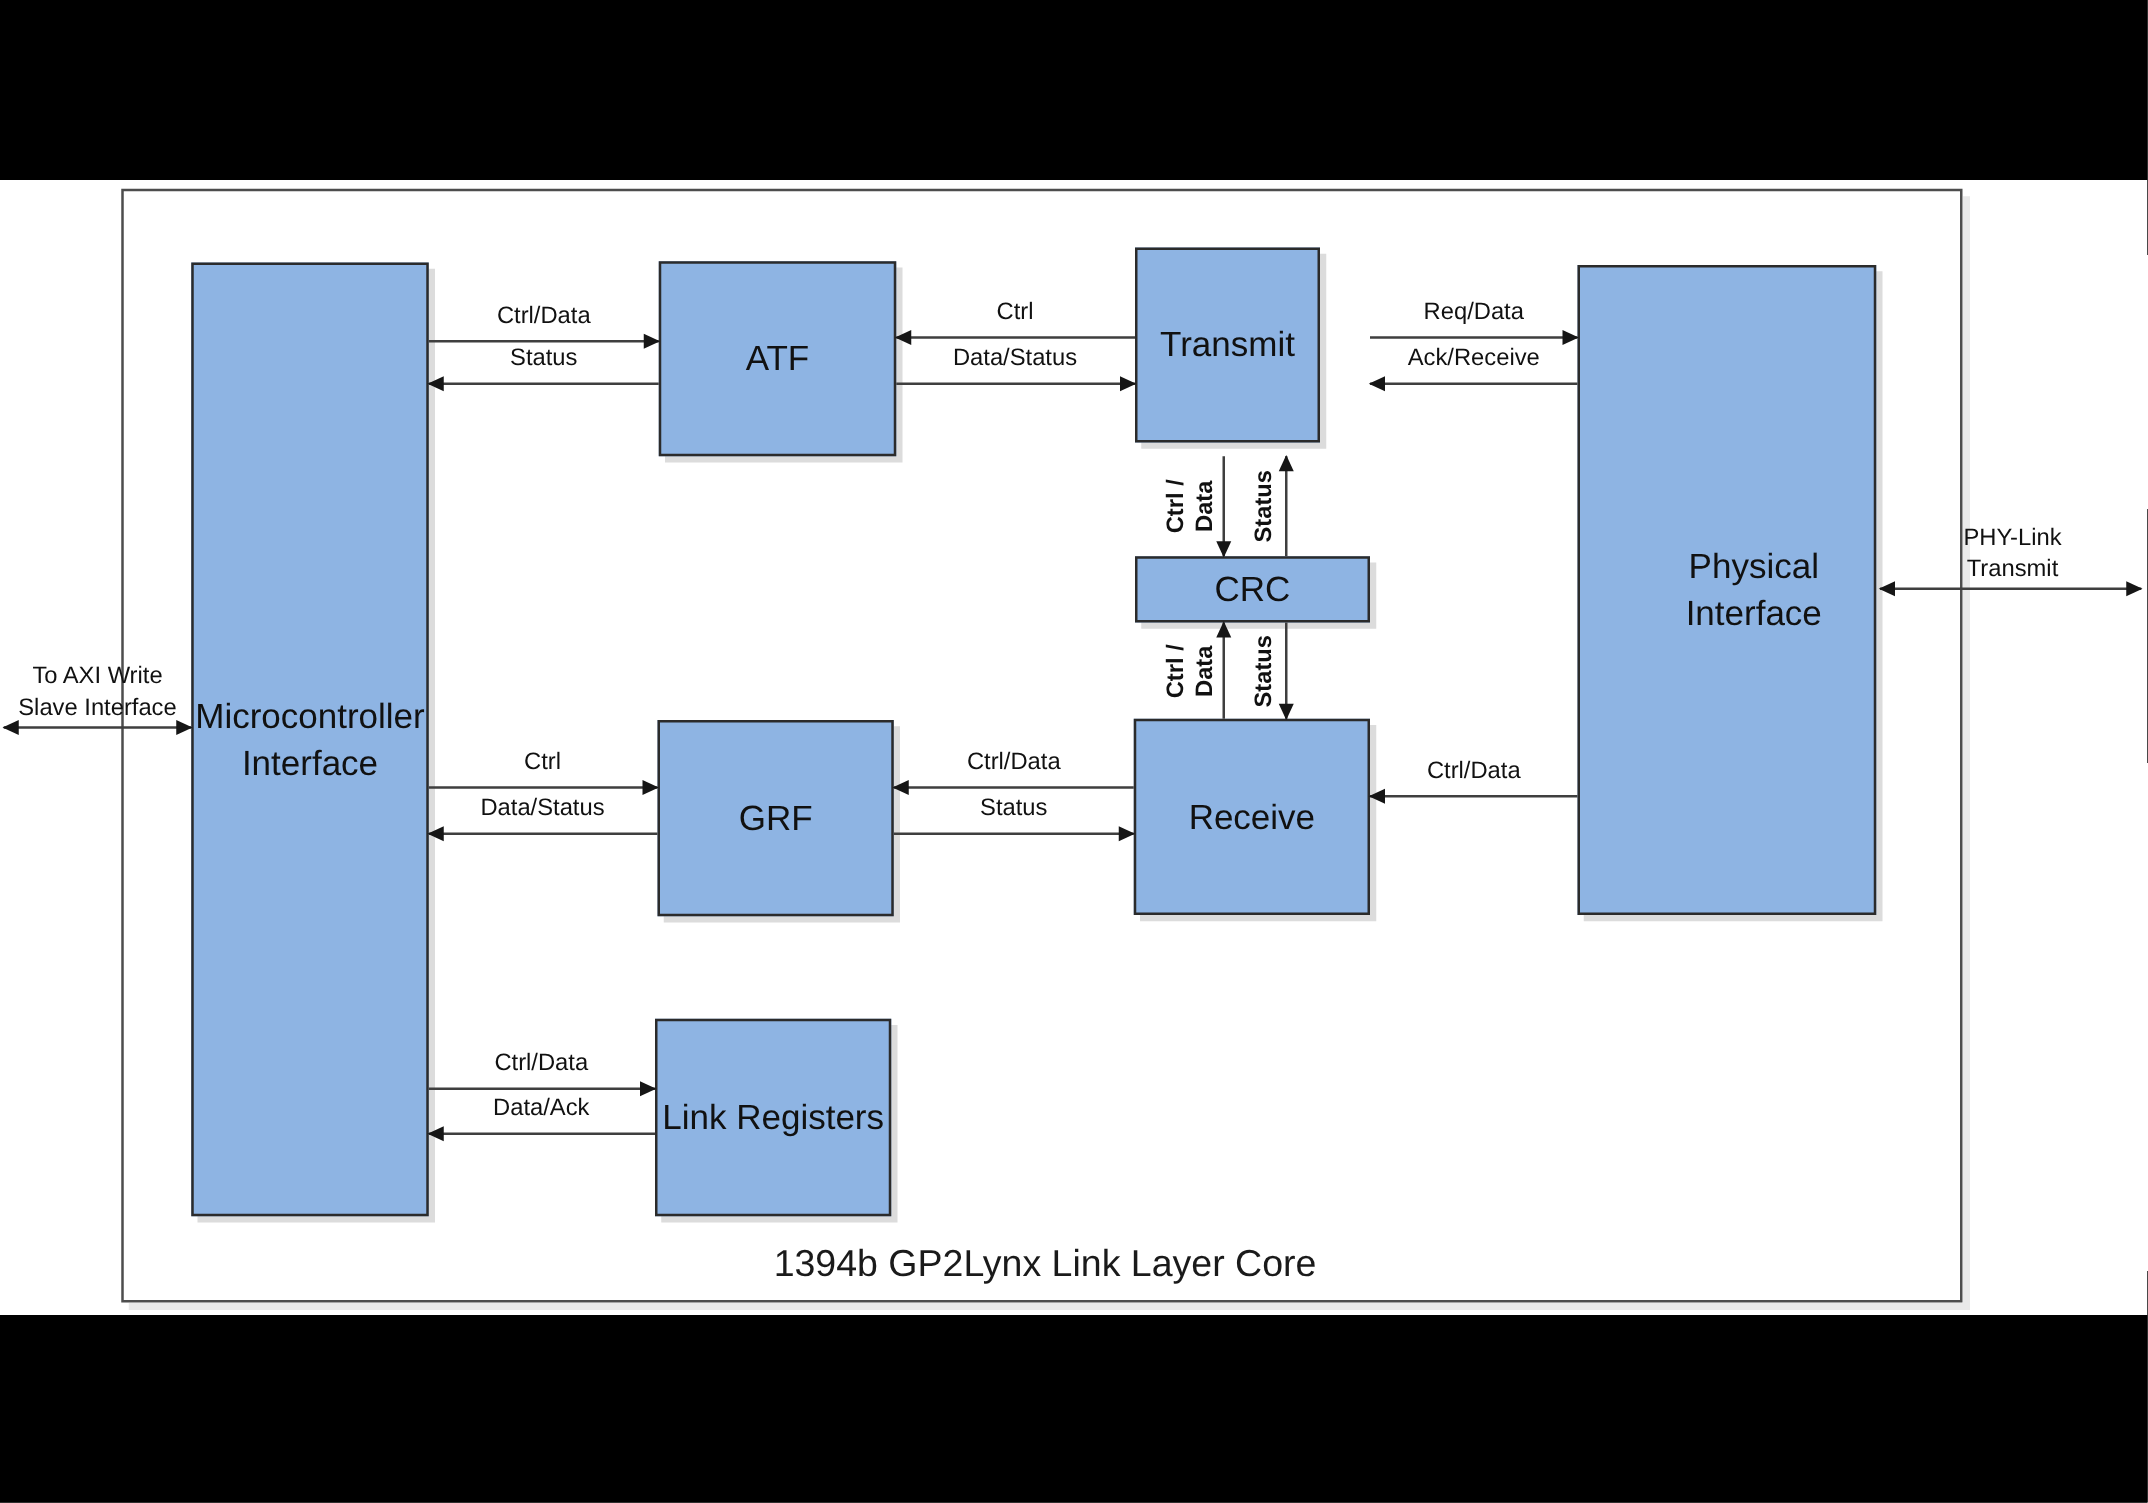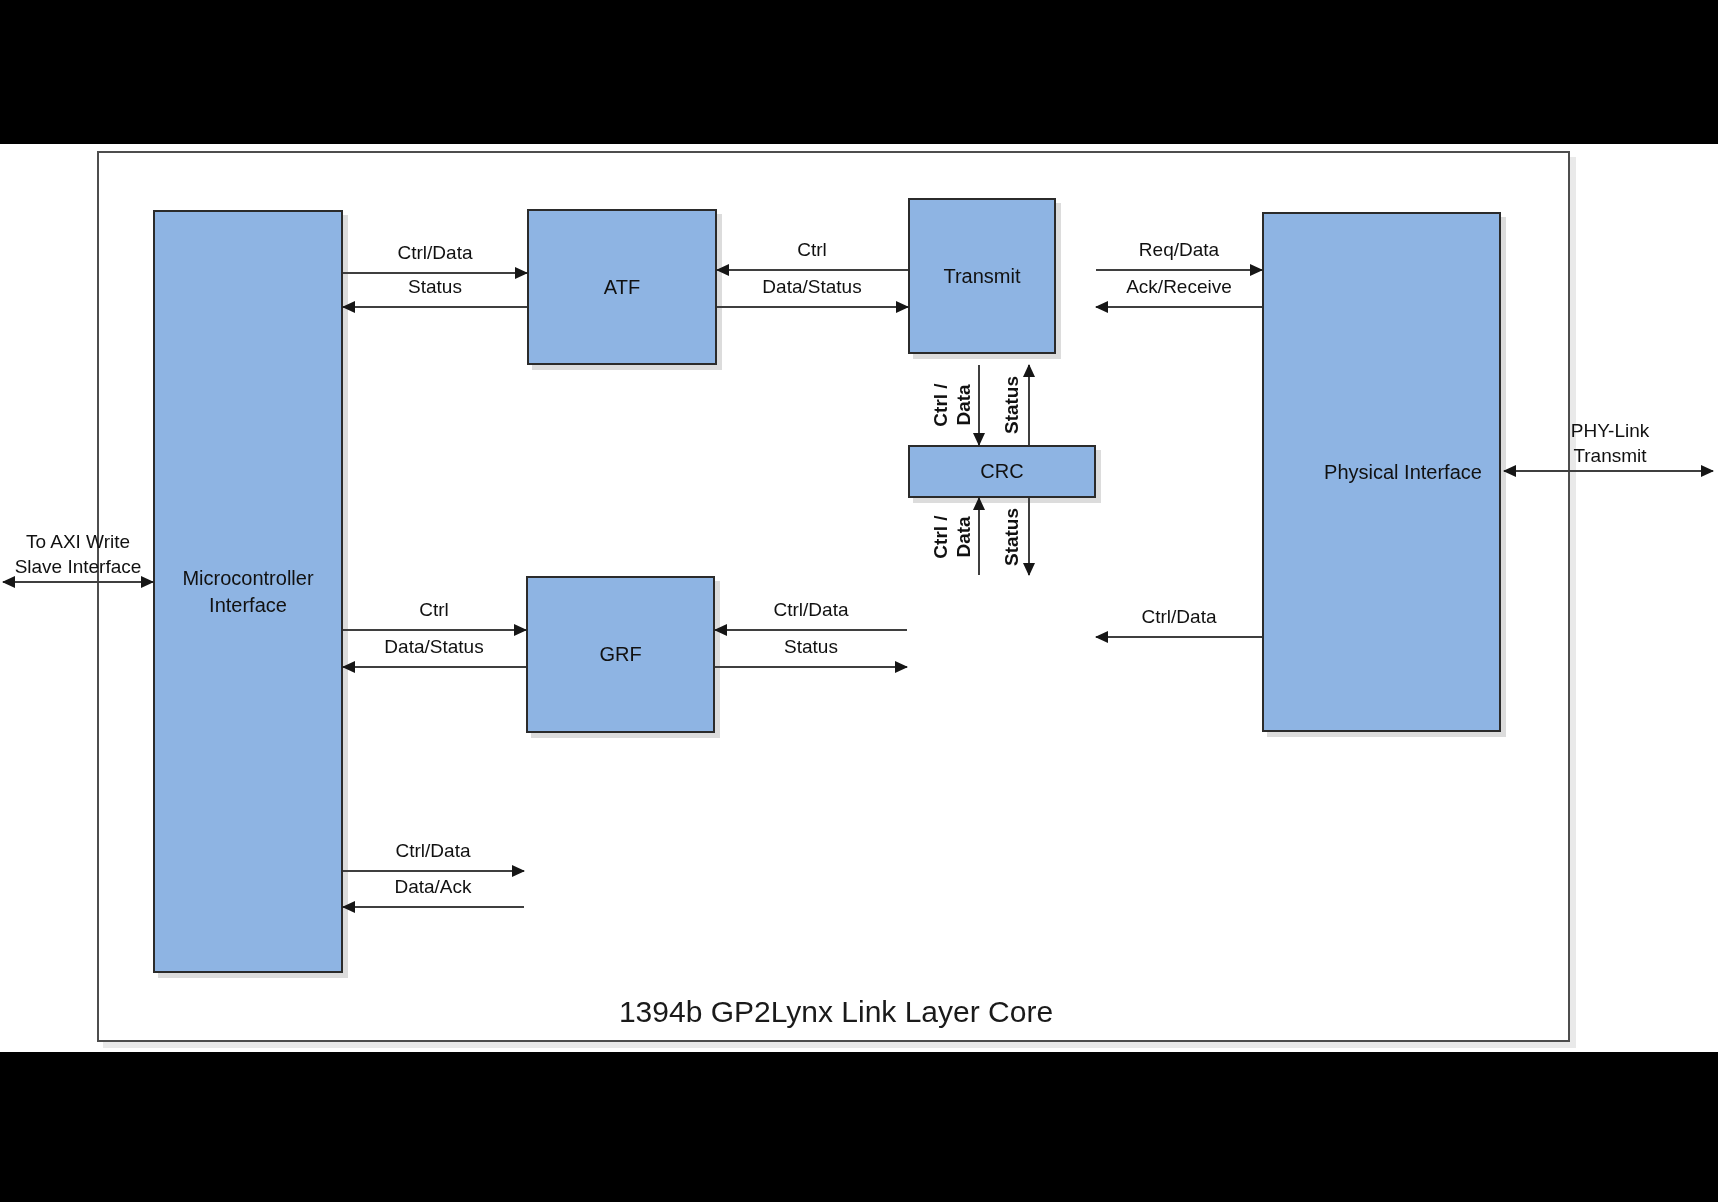--- a/index.html
+++ b/index.html
@@ -19,21 +19,21 @@
   .canvas{position:absolute;left:0;top:144px;width:1718px;height:908px;background:var(--canvas);}
   .frame{
     position:absolute;left:97px;top:151px;width:1473px;height:891px;
     border:2px solid #4D4D4D;box-sizing:border-box;background:transparent;
     box-shadow:6px 6px 0 #E9E9E9;
   }
   .block{
     position:absolute;background:var(--block-fill);border:2px solid var(--block-border);
     box-sizing:border-box;box-shadow:5px 5px 0 #DCDCDC;
     display:flex;align-items:center;justify-content:center;
-    text-align:center;font-size:20px;line-height:1.35;white-space:pre-line;
+    text-align:center;font-size:28px;line-height:1.35;white-space:pre-line;
   }
   .hline{position:absolute;height:2px;background:var(--line);}
   .vline{position:absolute;width:2px;background:var(--line);}
   .ah{position:absolute;width:0;height:0;}
   .ah.r{right:-1px;top:-5px;border-top:6px solid transparent;border-bottom:6px solid transparent;border-left:13px solid #161616;}
   .ah.l{left:-1px;top:-5px;border-top:6px solid transparent;border-bottom:6px solid transparent;border-right:13px solid #161616;}
   .ah.d{bottom:-1px;left:-5px;border-left:6px solid transparent;border-right:6px solid transparent;border-top:13px solid #161616;}
   .ah.u{top:-1px;left:-5px;border-left:6px solid transparent;border-right:6px solid transparent;border-bottom:13px solid #161616;}
   .lbl{
     position:absolute;transform:translate(-50%,-100%);
@@ -60,20 +60,22 @@
   <div class="canvas"></div>
   <div class="frame"></div>
 
   <div class="block" style="left:153px;top:210px;width:190px;height:763px;">Microcontroller
 Interface</div>
   <div class="block" style="left:527px;top:209px;width:190px;height:156px;">ATF</div>
   <div class="block" style="left:908px;top:198px;width:148px;height:156px;">Transmit</div>
   <div class="block" style="left:1262px;top:212px;width:239px;height:520px;padding-left:43px;">Physical Interface</div>
   <div class="block" style="left:526px;top:576px;width:189px;height:157px;">GRF</div>
   <div class="block" style="left:908px;top:445px;width:188px;height:53px;">CRC</div>
+  <div class="block" style="left:907px;top:575px;width:189px;height:157px;">Receive</div>
+  <div class="block" style="left:524px;top:815px;width:189px;height:158px;">Link Registers</div>
 
   <div class="hline" style="left:343px;top:272px;width:184px;">
       <i class="ah r"></i>
     </div>
   <div class="hline" style="left:343px;top:306px;width:184px;">
       <i class="ah l"></i>
     </div>
 
   <div class="hline" style="left:717px;top:269px;width:191px;">
       <i class="ah l"></i>

